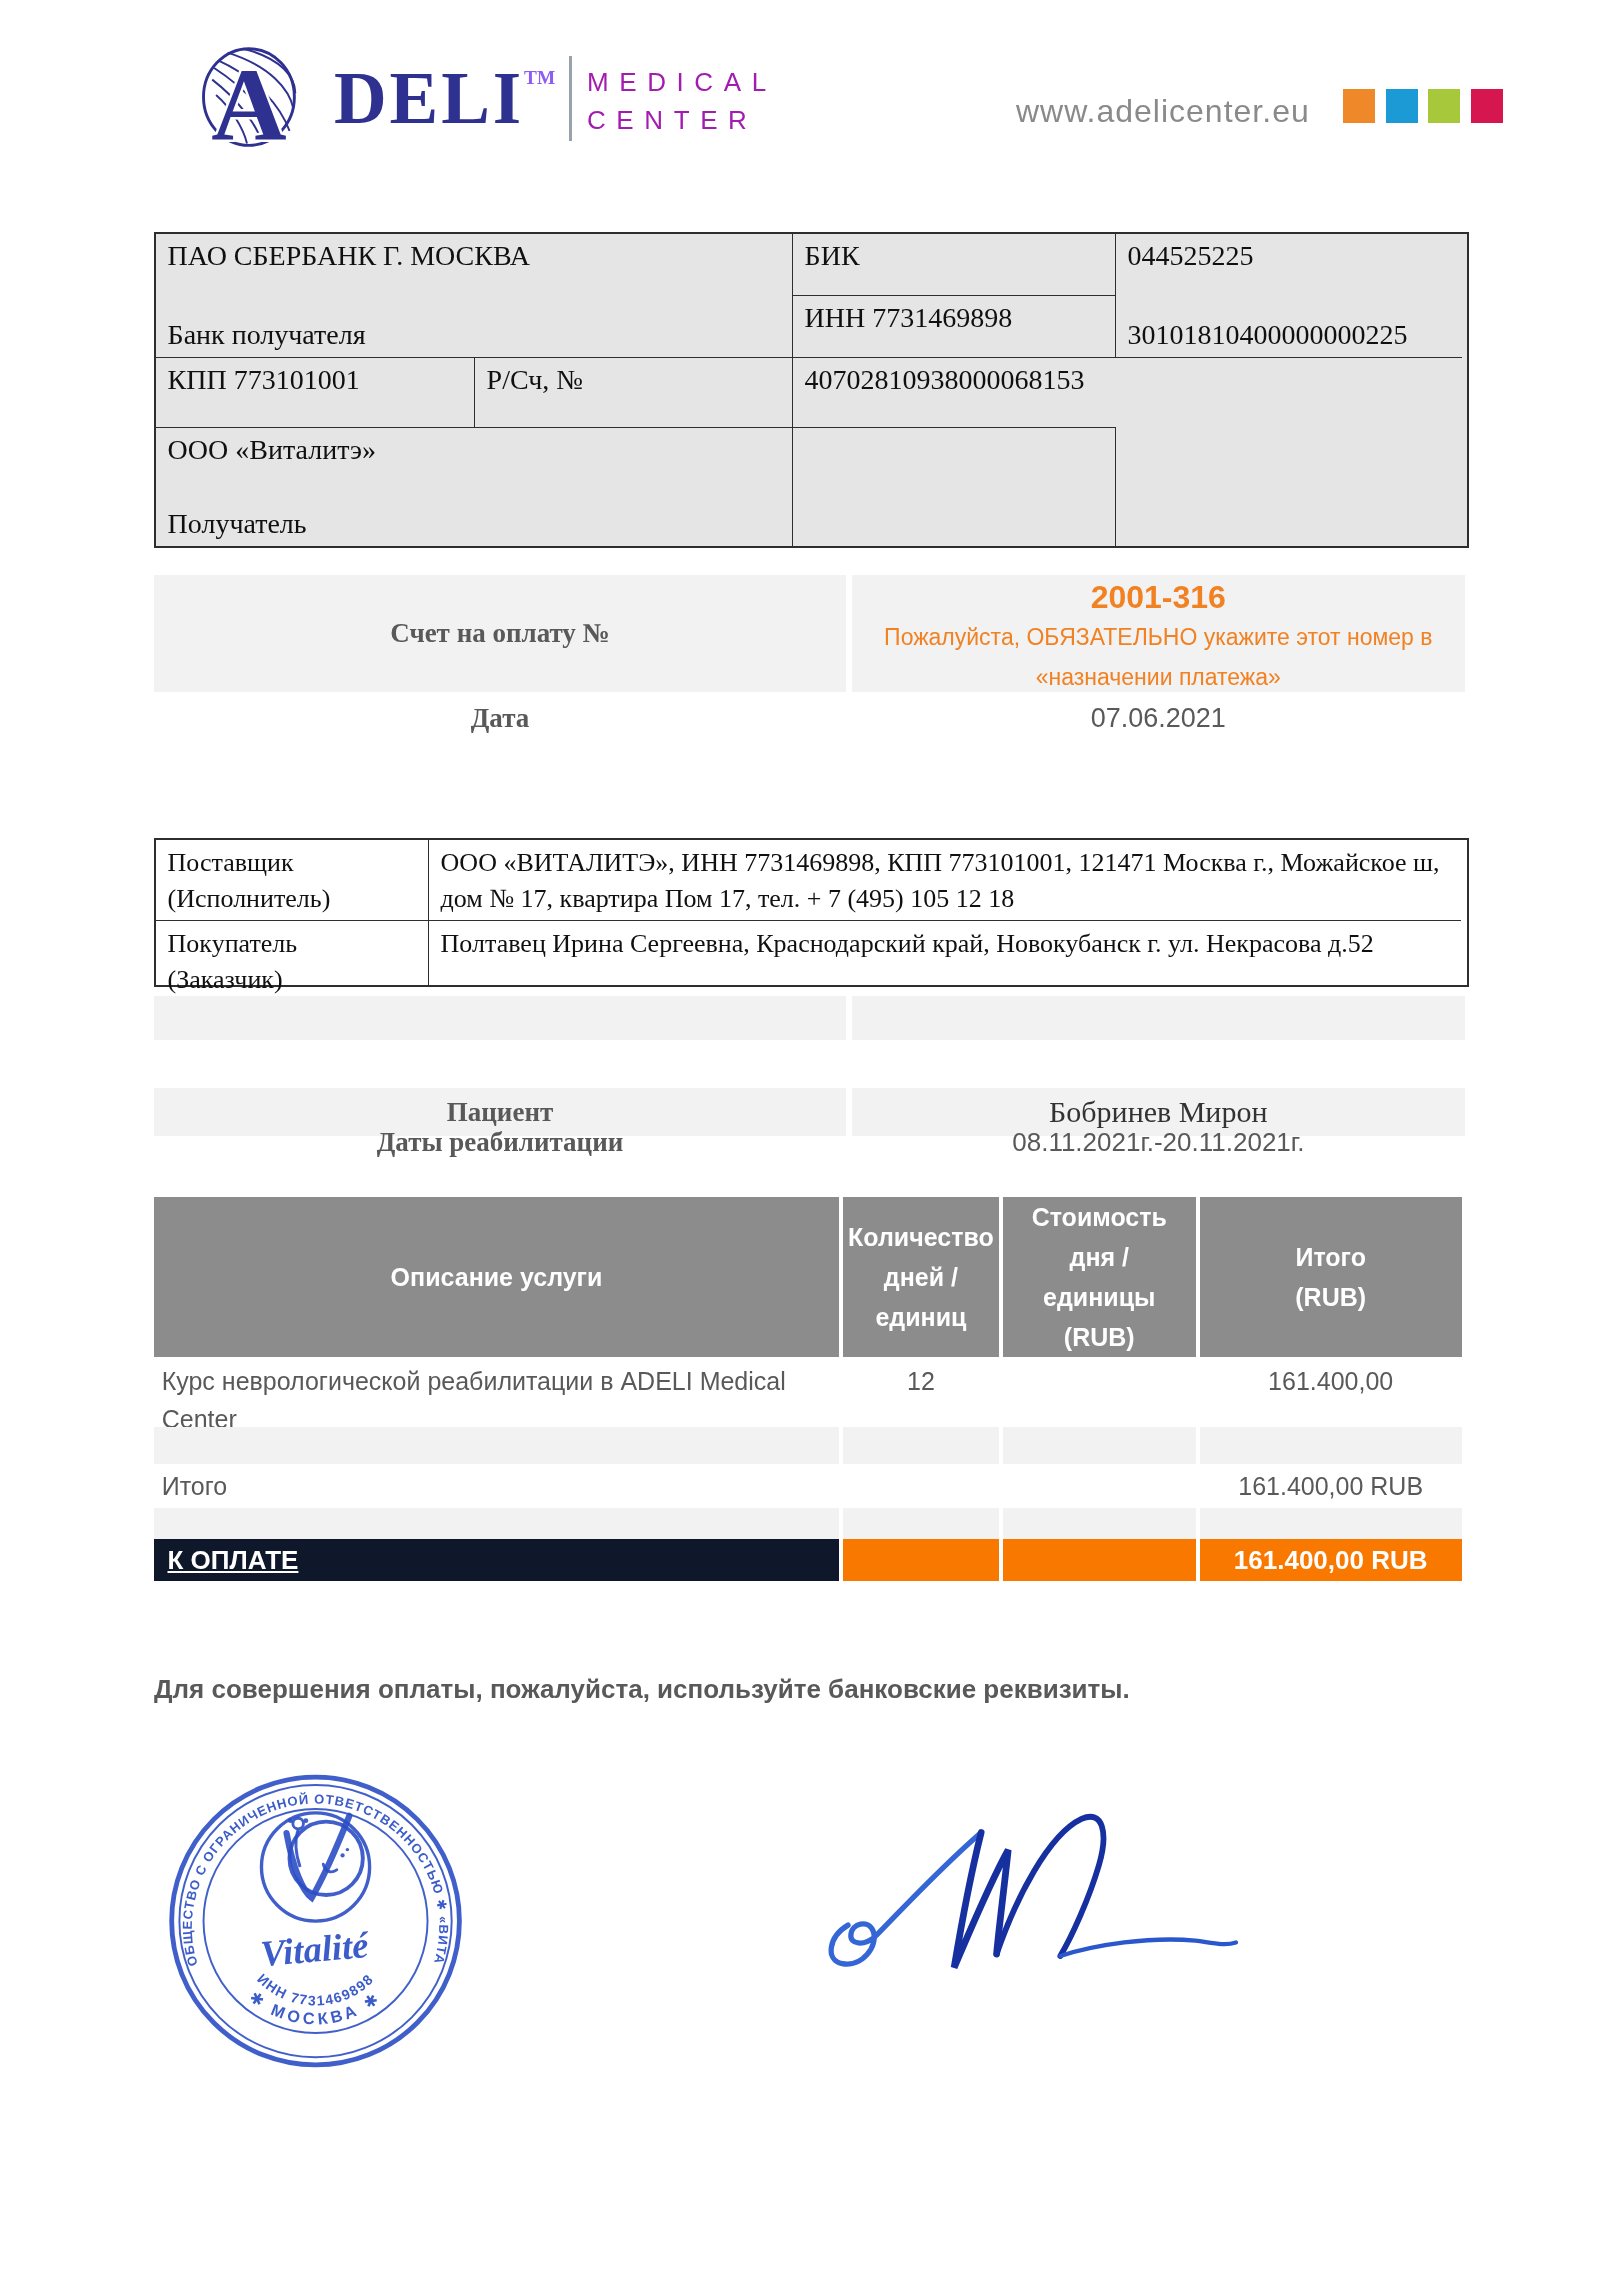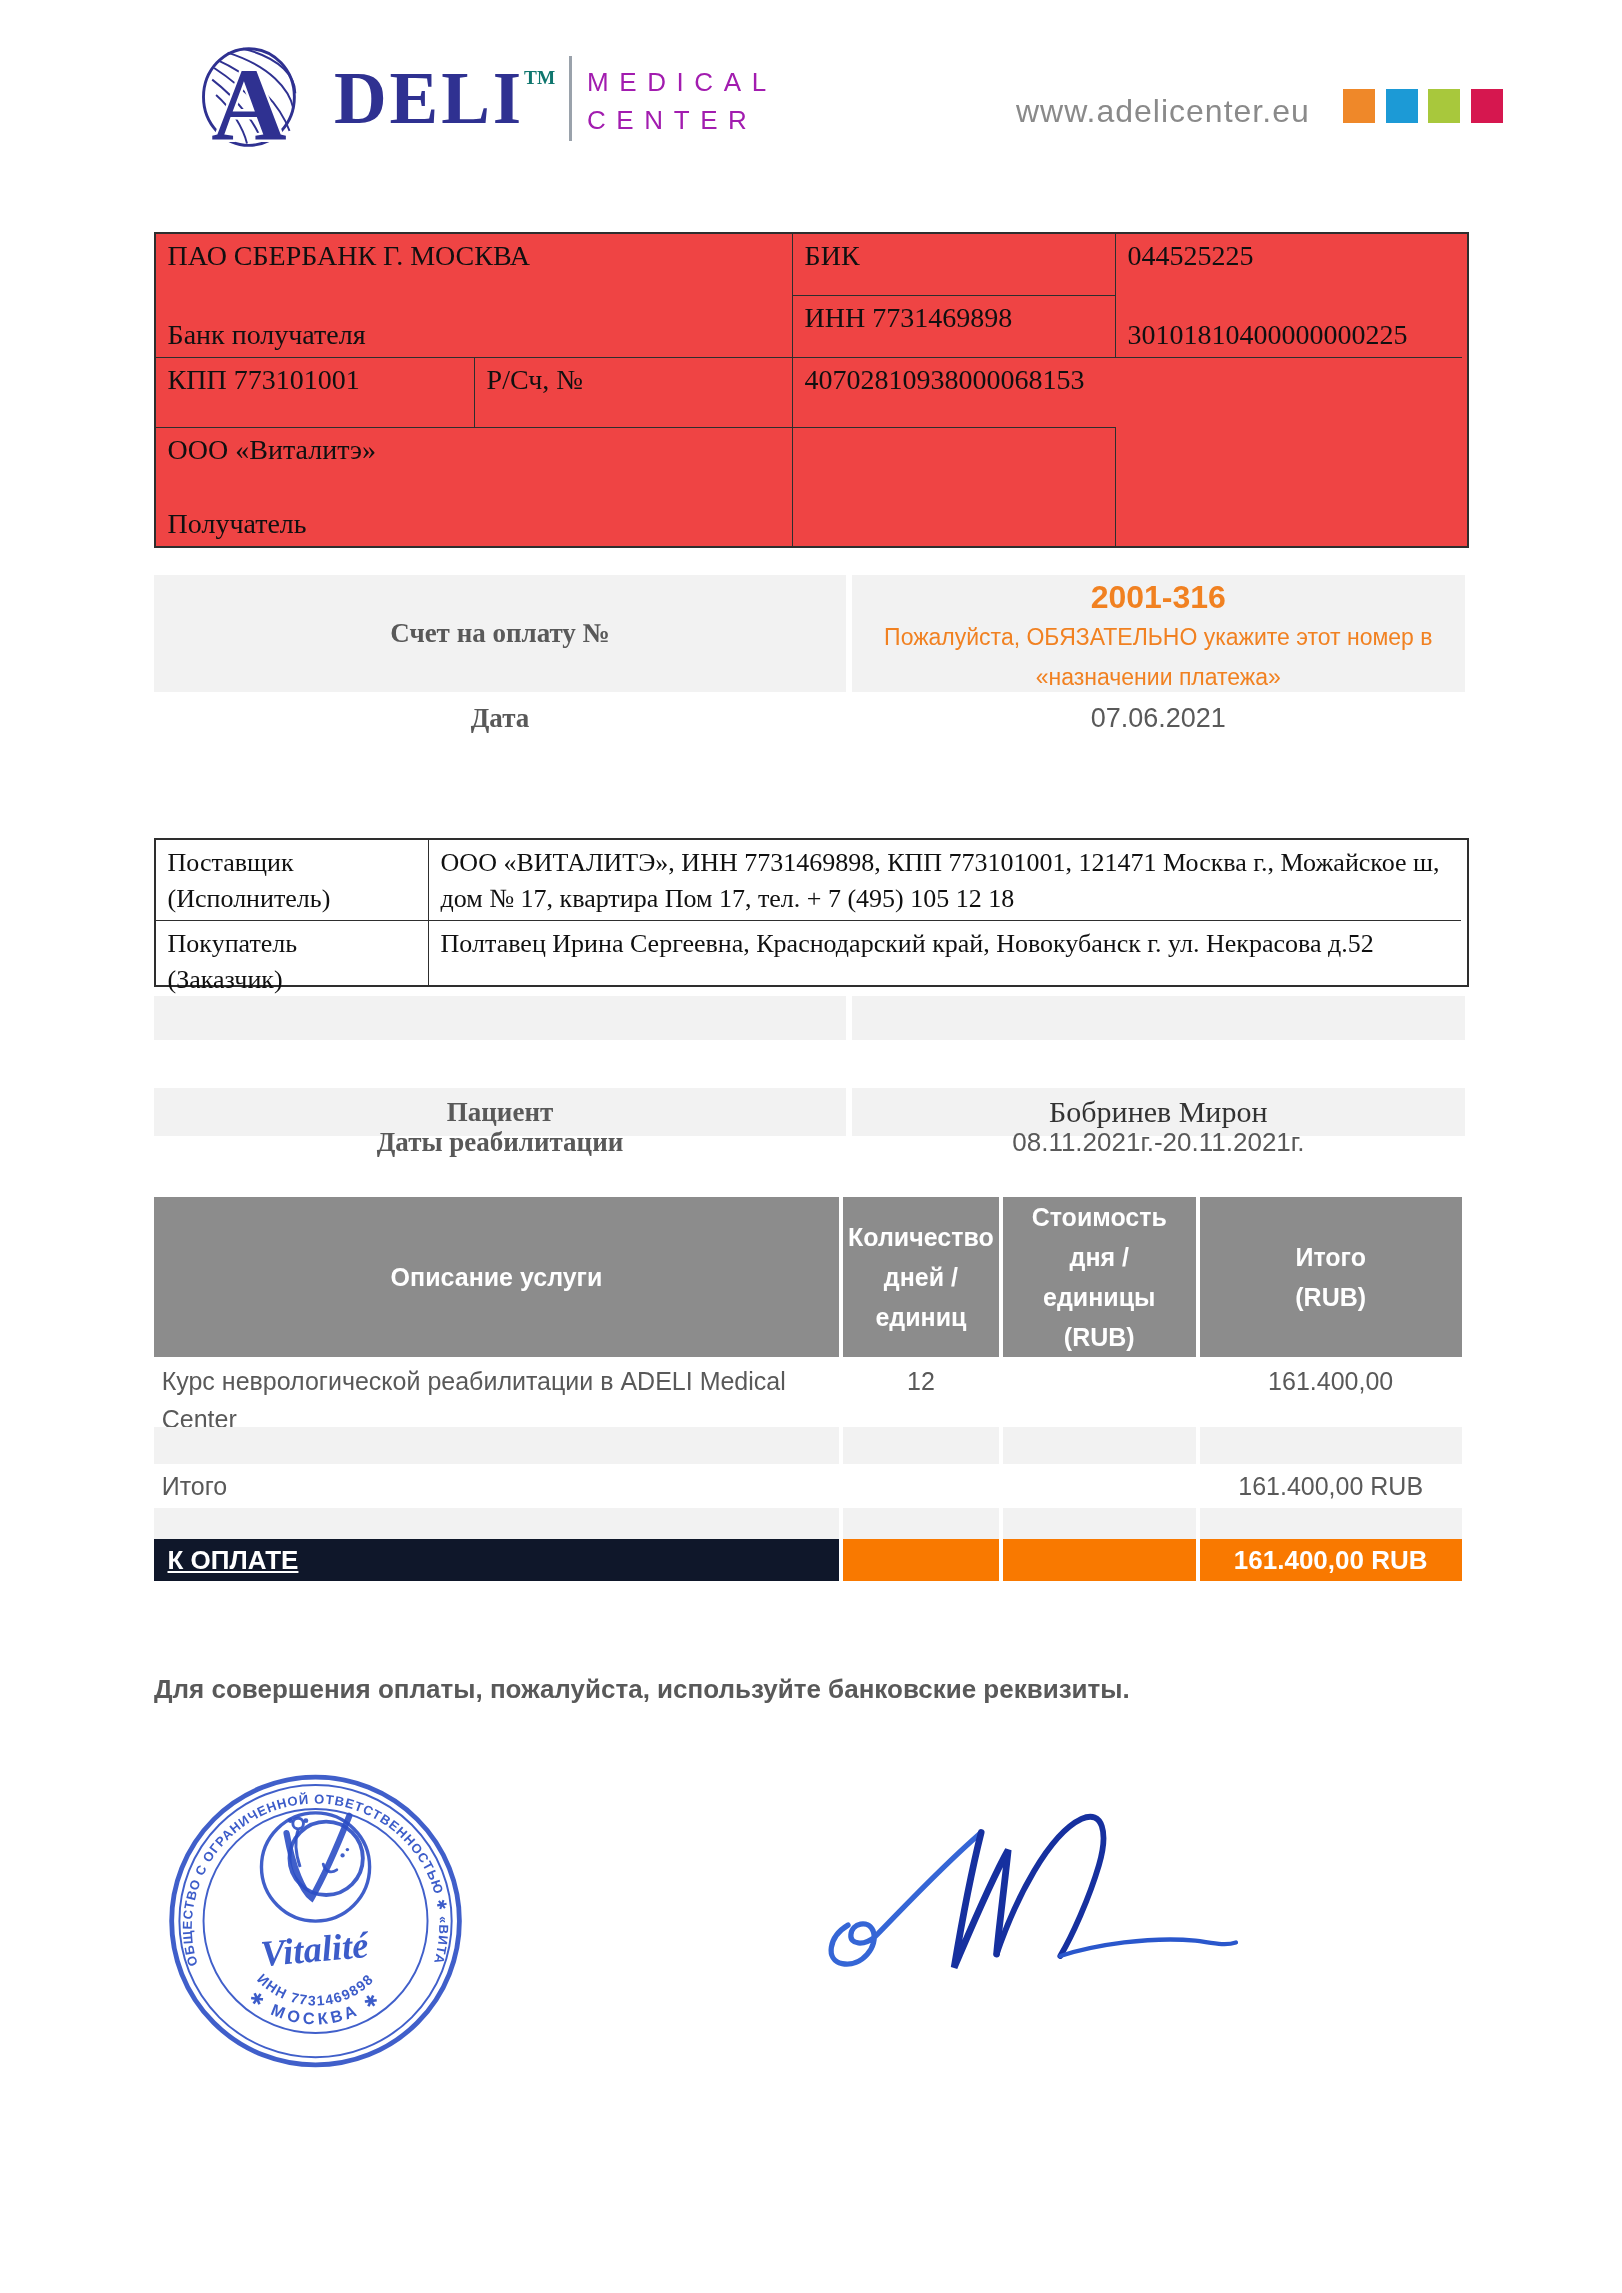--- a/index.html
+++ b/index.html
@@ -3,31 +3,31 @@
 <meta charset="utf-8">
 <style>
   html,body{margin:0;padding:0;background:#ffffff;}
   .page{position:relative;width:1622px;height:2293px;background:#ffffff;margin:0 auto;overflow:hidden;
         font-family:"Liberation Sans","DejaVu Sans",sans-serif;}
 
   
   .brand-row{position:absolute;left:189px;top:39px;height:116px;display:flex;align-items:flex-start;}
   .brand-text{font-family:"Liberation Serif","DejaVu Serif",serif;font-weight:bold;color:#2F3191;
               font-size:73px;letter-spacing:2.9px;line-height:1;margin-top:23px;}
-  .brand-tm{font-size:19.3px;vertical-align:39px;letter-spacing:0;font-weight:bold;color:#0f766e;}
+  .brand-tm{font-size:19.3px;vertical-align:39px;letter-spacing:0;font-weight:bold;color:#8b5cf6;}
   .brand-divider{width:2.9px;height:85px;background:#9aa2ab;margin:17.4px 15.4px 0 13.5px;}
   .brand-sub{margin-top:25px;color:#a21caf;font-size:26px;letter-spacing:10.6px;line-height:1.45;font-weight:500;}
   .website{position:absolute;left:1016px;top:93px;font-size:32px;color:#8a8a8a;letter-spacing:1px;}
   .squares{position:absolute;left:1343px;top:89px;display:flex;gap:10.6px;}
   .sq{width:32px;height:34px;}
 
   
   .bank{position:absolute;left:154px;top:232px;width:1311px;border:2.9px solid #2e2e2e;
         display:grid;grid-template-columns:319px 318px 323px 346px;grid-template-rows:62px 62px 70px 118px;
-        font-family:"Liberation Serif","DejaVu Serif",serif;font-size:28px;color:#101010;background:#ef4444;}
+        font-family:"Liberation Serif","DejaVu Serif",serif;font-size:28px;color:#101010;background:#e5e5e5;}
   .bank .cell{border-right:1.9px solid #2e2e2e;border-bottom:1.9px solid #2e2e2e;padding:5.8px 11.6px;box-sizing:border-box;}
   .bank .noR{border-right:none;}
   .bank .noB{border-bottom:none;}
   .cell-bankname{grid-column:1/3;grid-row:1/3;display:flex;flex-direction:column;justify-content:space-between;padding-bottom:15.4px;}
   .cell-bik{grid-column:3/4;grid-row:1/2;}
   .cell-kor{grid-column:3/4;grid-row:2/3;border-bottom:none;display:flex;align-items:center;}
   .cell-vals{grid-column:4/5;grid-row:1/3;border-right:none;display:flex;flex-direction:column;justify-content:space-between;padding-bottom:9.7px;}
   .cell-org{grid-column:1/3;grid-row:4/5;display:flex;flex-direction:column;justify-content:space-between;padding-bottom:7.7px;}
 
   

